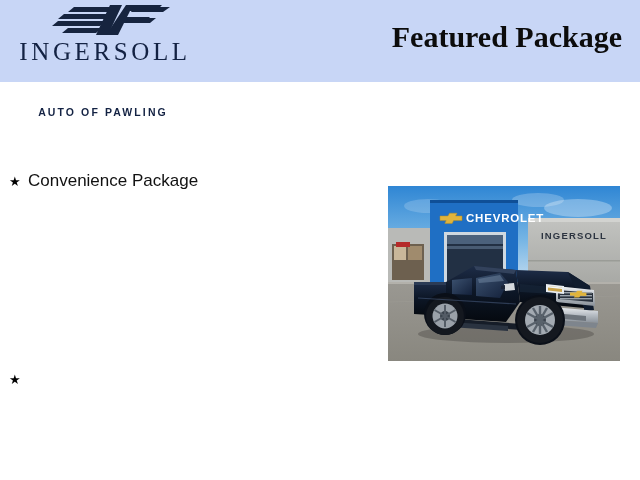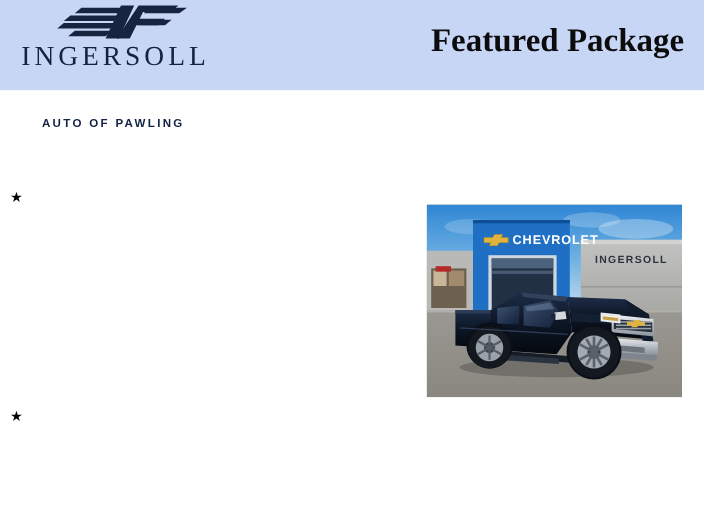--- a/index.html
+++ b/index.html
@@ -159,20 +159,21 @@
 
   <div id="logo-wordmark">INGERSOLL</div>
 
   <div id="logo-tagline">AUTO OF PAWLING</div>
 </div>
 
 <div id="header-title">Featured Package</div>
 
 <div class="feature-item" id="feature-item-0">
   <span class="feature-bullet">★</span>
+  <span class="feature-label">Convenience Package</span>
 </div>
 
 <div class="feature-item" id="feature-item-1">
   <span class="feature-bullet">★</span>
 </div>
 
 <div id="vehicle-photo">
   <svg width="232" height="175" viewBox="0 0 232 175">
     <defs>
       <linearGradient id="skyGrad" x1="0" y1="0" x2="0" y2="1">

